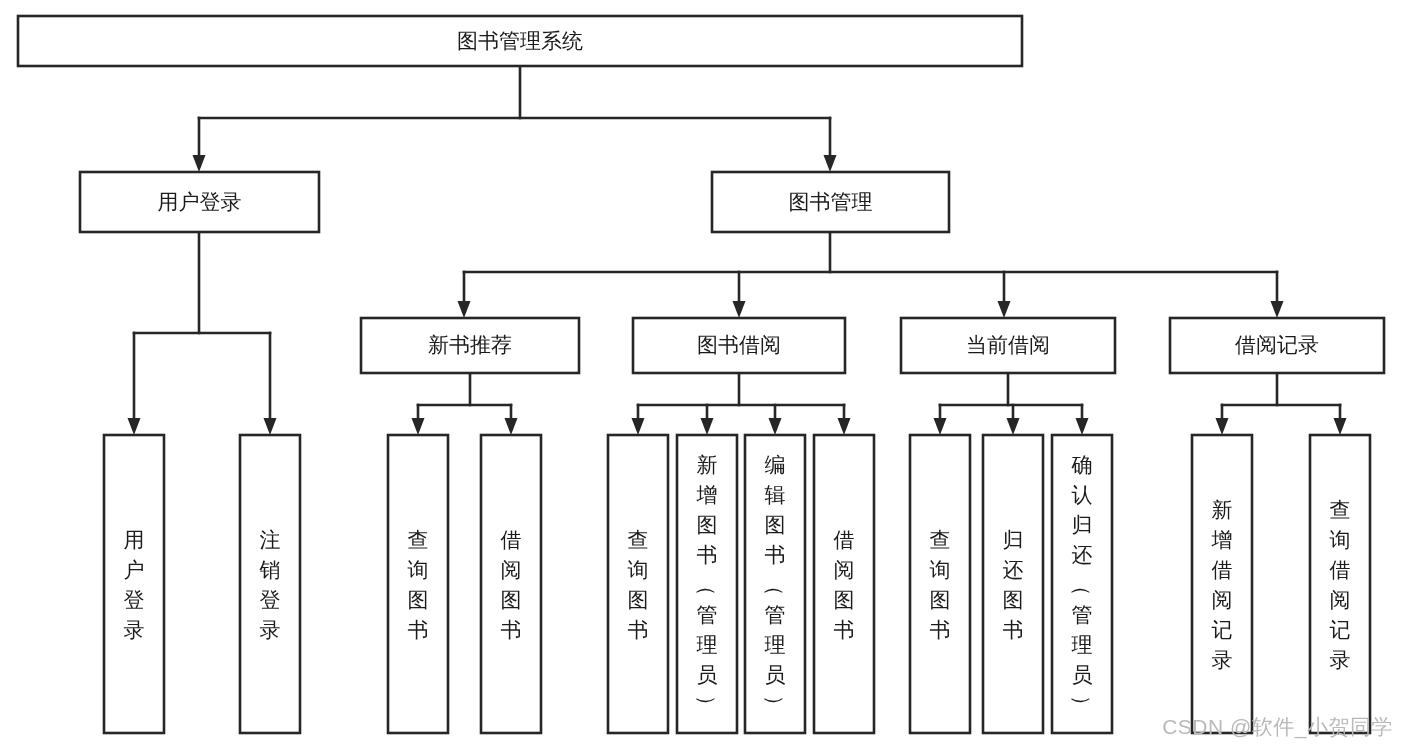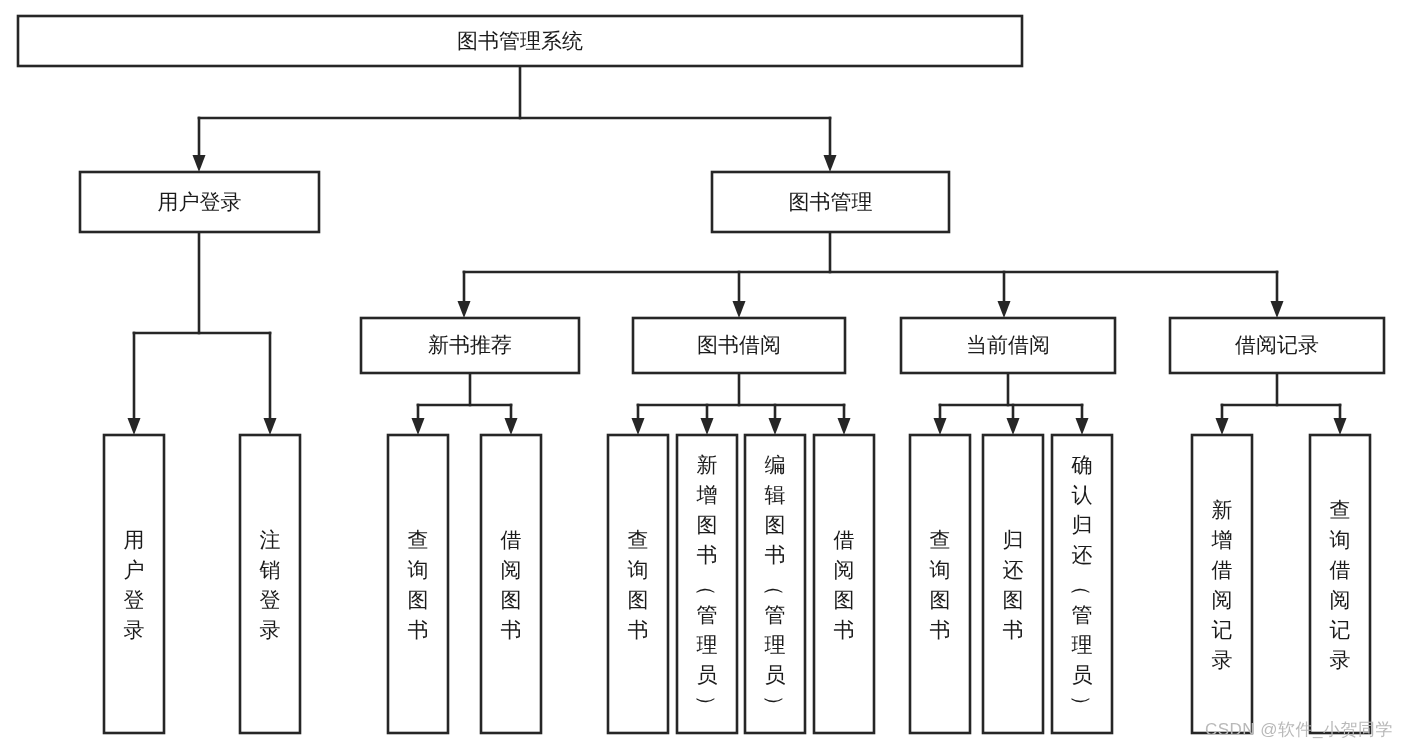--- a/index.html
+++ b/index.html
@@ -53,21 +53,21 @@
     font-family: "Liberation Sans", "DejaVu Sans", sans-serif;
     font-size: 21px;
     fill: #1b1b1b;
     text-anchor: middle;
   }
   .watermark {
     position: absolute;
     right: 12px;
     bottom: 6px;
     font-family: "Liberation Sans", "DejaVu Sans", sans-serif;
-    font-size: 17px;
+    font-size: 21px;
     color: #b9b9b9;
     letter-spacing: 0.5px;
     white-space: nowrap;
     user-select: none;
   }
 </style>
 </head>
 <body>
 
 <div id="diagram-root">

